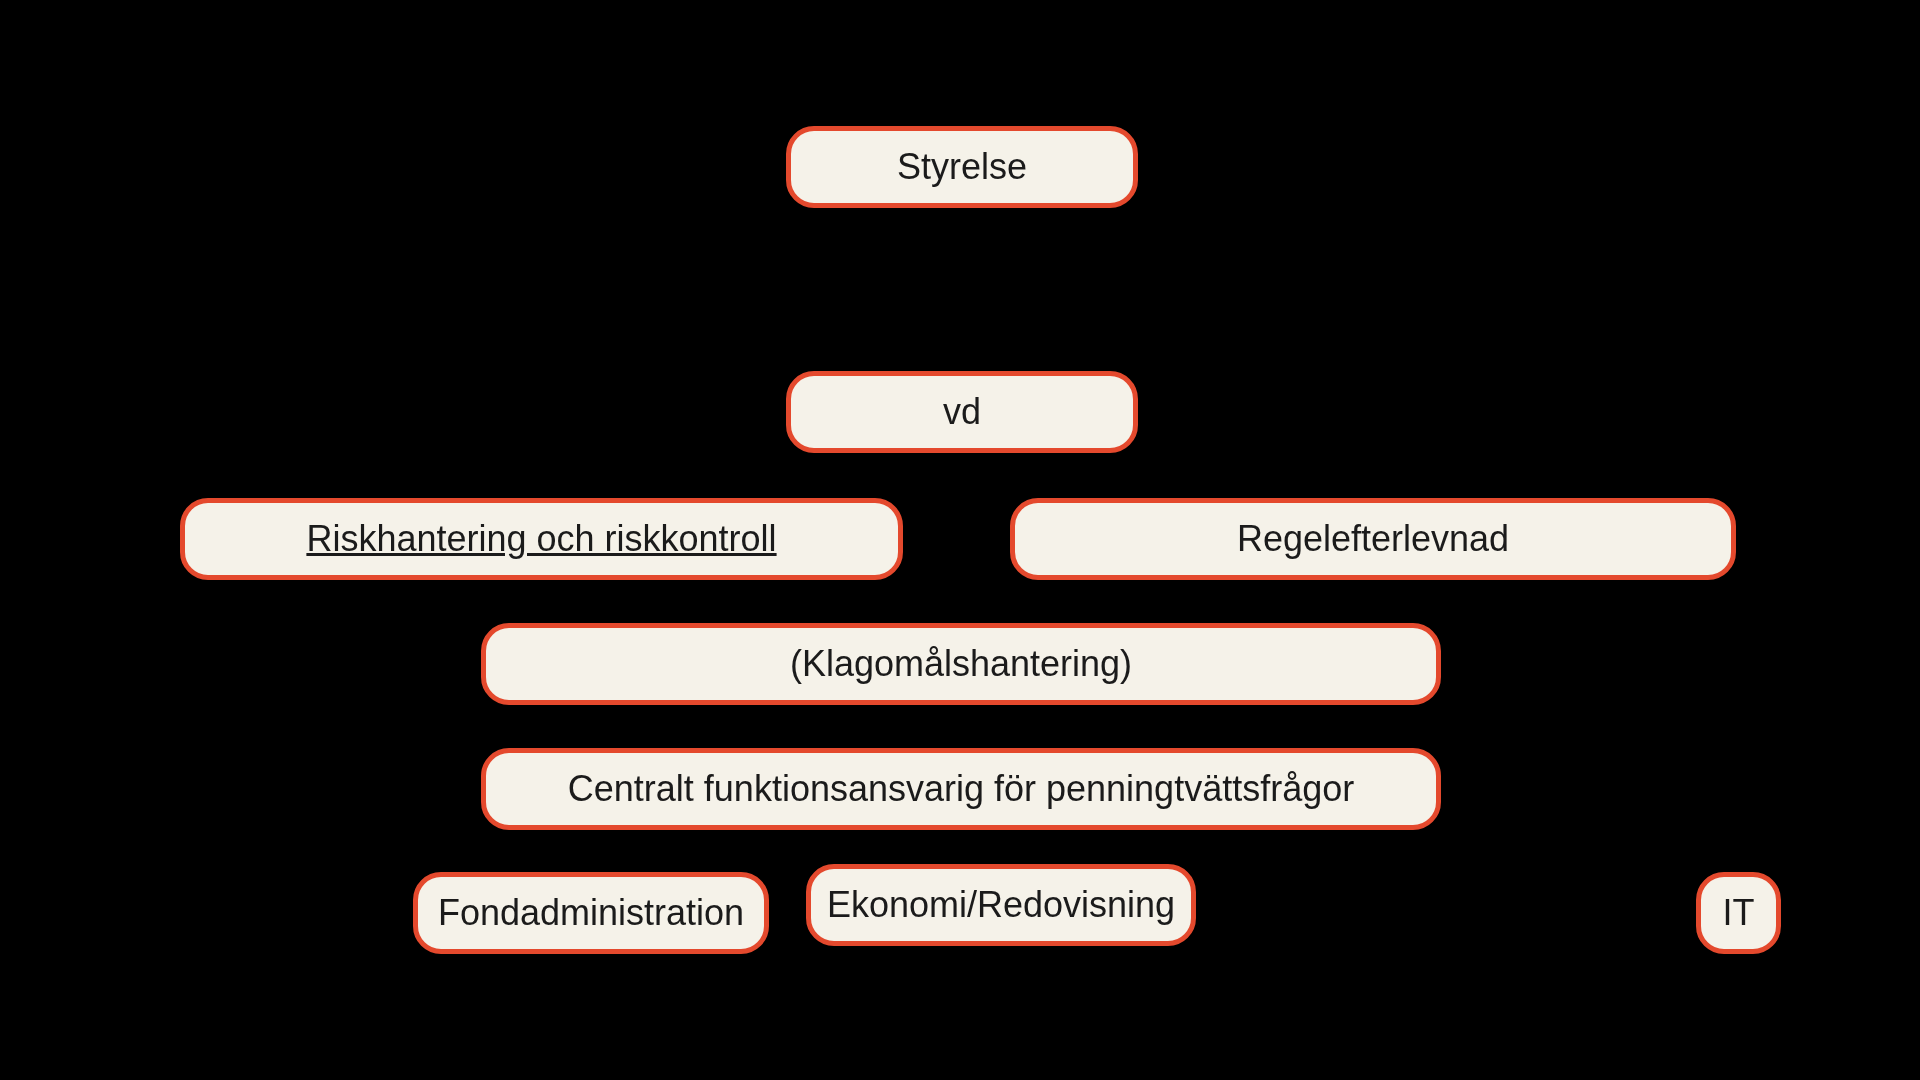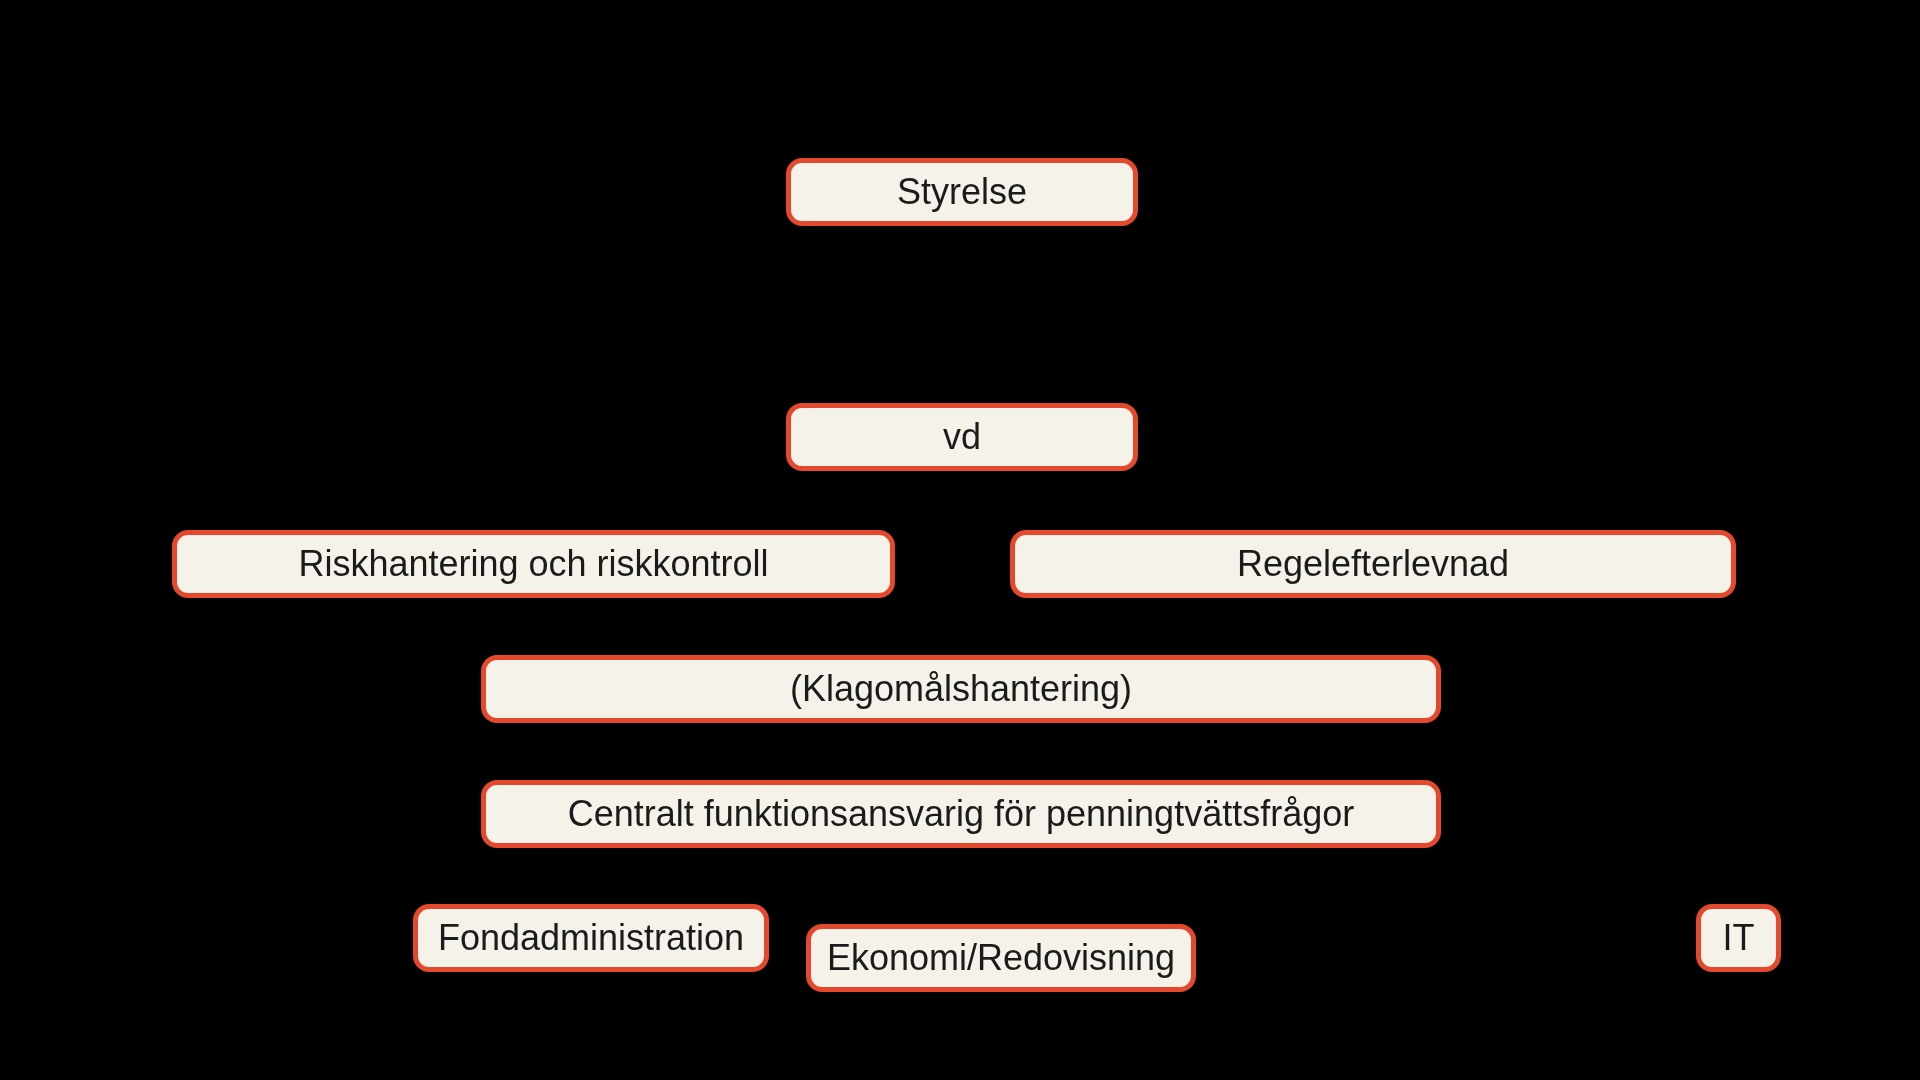--- a/index.html
+++ b/index.html
@@ -10,55 +10,54 @@
   .canvas {
     position: relative;
     width: 1920px;
     height: 1080px;
     background: var(--bg, #000000);
     overflow: hidden;
     font-family: "Liberation Sans", "DejaVu Sans", sans-serif;
   }
   .node {
     position: absolute;
-    height: 68px;
+    height: 82px;
     box-sizing: border-box;
     background: var(--node-fill, #F5F2E9);
     border: 5px solid var(--node-border, #E4492D);
-    border-radius: 16px;
+    border-radius: 28px;
     color: var(--text-color, #1B1B1B);
     font-size: 36px;
     line-height: 1;
     display: flex;
     align-items: center;
     justify-content: center;
     white-space: nowrap;
     text-align: center;
-    margin-top: 32px;
   }
 </style>
 </head>
 <body>
 
 <div class="canvas">
 
   <div class="node" style="left:786px; top:126px; width:352px;">Styrelse</div>
 
 
   <div class="node" style="left:786px; top:371px; width:352px;">vd</div>
 
-  <div class="node" style="left:172px; top:498px; width:723px;">Riskhantering och riskkontroll</div>
+  <div class="node" style="left:180px; top:498px; width:723px;text-decoration:underline;">Riskhantering och riskkontroll</div>
 
   <div class="node" style="left:1010px; top:498px; width:726px;">Regelefterlevnad</div>
 
   <div class="node" style="left:481px; top:623px; width:960px;">(Klagomålshantering)</div>
 
   <div class="node" style="left:481px; top:748px; width:960px;">Centralt funktionsansvarig för penningtvättsfrågor</div>
 
 
   <div class="node" style="left:413px; top:872px; width:356px;">Fondadministration</div>
 
-  <div class="node" style="left:806px; top:892px; width:390px;">Ekonomi/Redovisning</div>
+  <div class="node" style="left:806px; top:864px; width:390px;">Ekonomi/Redovisning</div>
 
 
   <div class="node" style="left:1696px; top:872px; width:85px;">IT</div>
 
 </div>
 
 </body></html>

